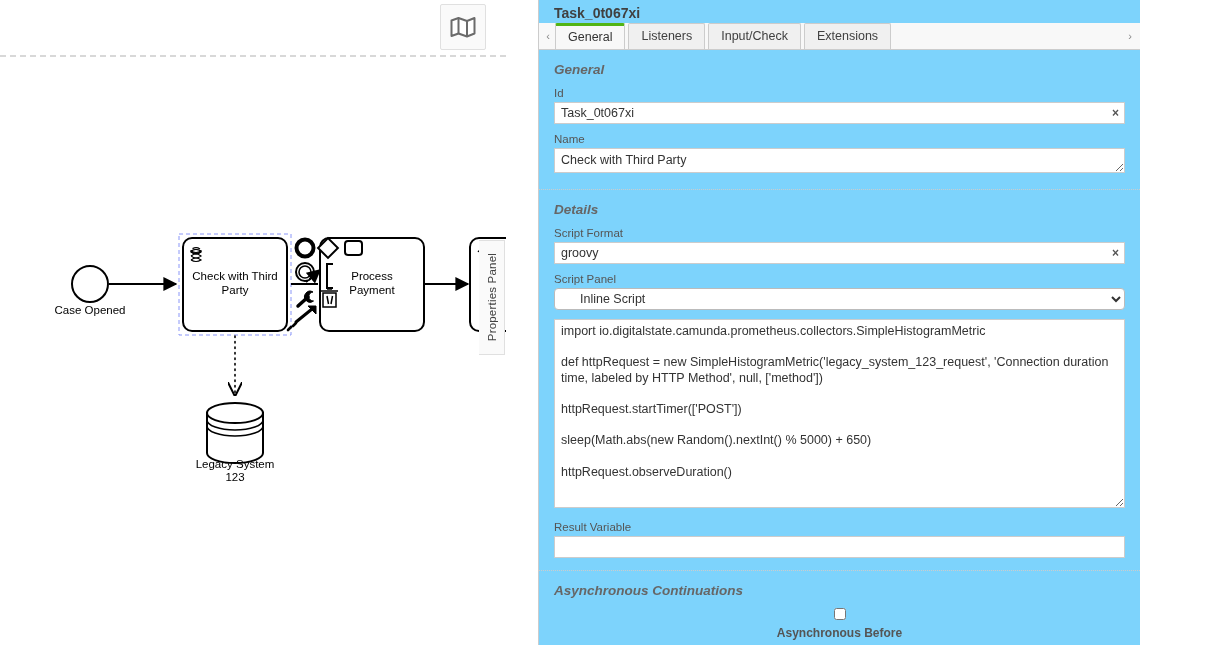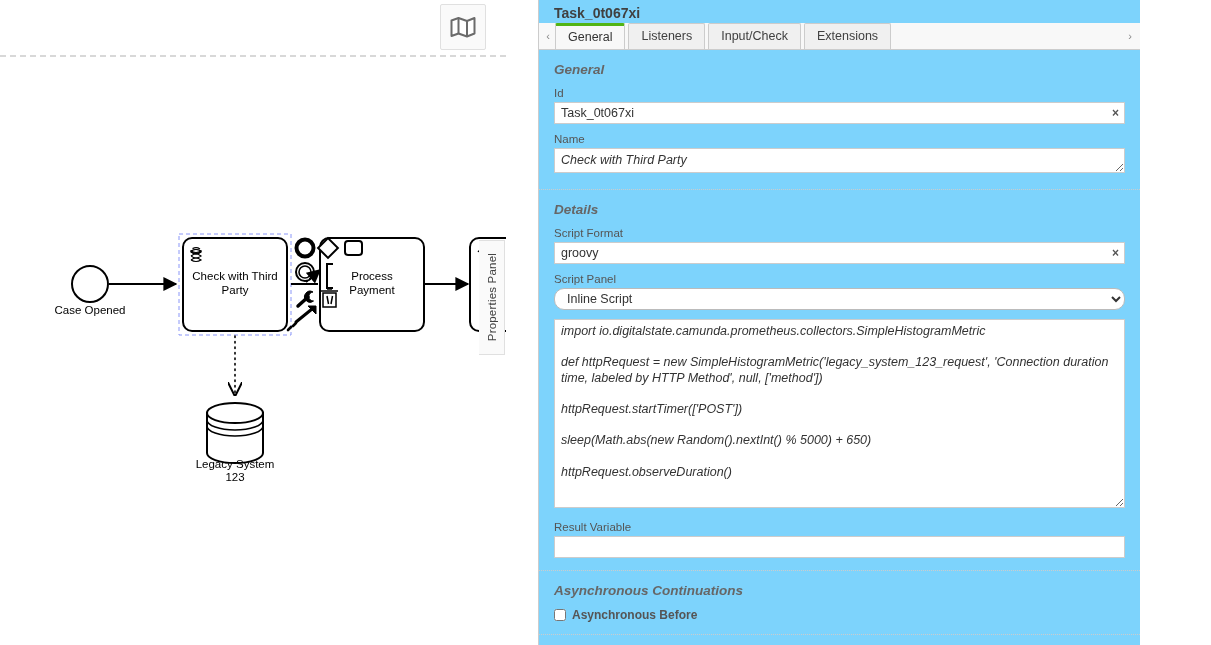--- a/index.html
+++ b/index.html
@@ -146,35 +146,34 @@
     width: 100%;
     font-family: "Liberation Sans", sans-serif;
     font-size: 12.5px; color: #333;
     padding: 4px 6px;
     border: 1px solid #cccccc;
     background: #ffffff;
     outline: none;
     resize: both;
     overflow: hidden;
     line-height: 1.15;
-    font-style: italic;
   }
   .area.name { height: 25px; }
   .area.script { height: 189px; line-height: 1.25; }
   select.sel {
     width: 100%; height: 22px;
     font-family: "Liberation Sans", sans-serif;
     font-size: 12.5px; color: #333;
-    padding: 1px 8px;
+    padding: 1px 21px;
     border: 1px solid #bbbbbb;
     background: #ffffff;
-    border-radius: 10px;
+    border-radius: 4px;
     outline: none;
   }
-  .cb-row { display: flex; align-items: center; gap: 6px; margin-top: 2px; }
+  .cb-row { display: flex; align-items: center; gap: 6px; margin-top: 2px; flex-direction: column; }
   .cb-row input { margin: 0; width: 12px; height: 12px; }
   .cb-row label { font-size: 12px; font-weight: bold; color: #555; }
 </style>
 </head>
 <body>
 
 <div id="app">
 
   <div id="canvas">
 

